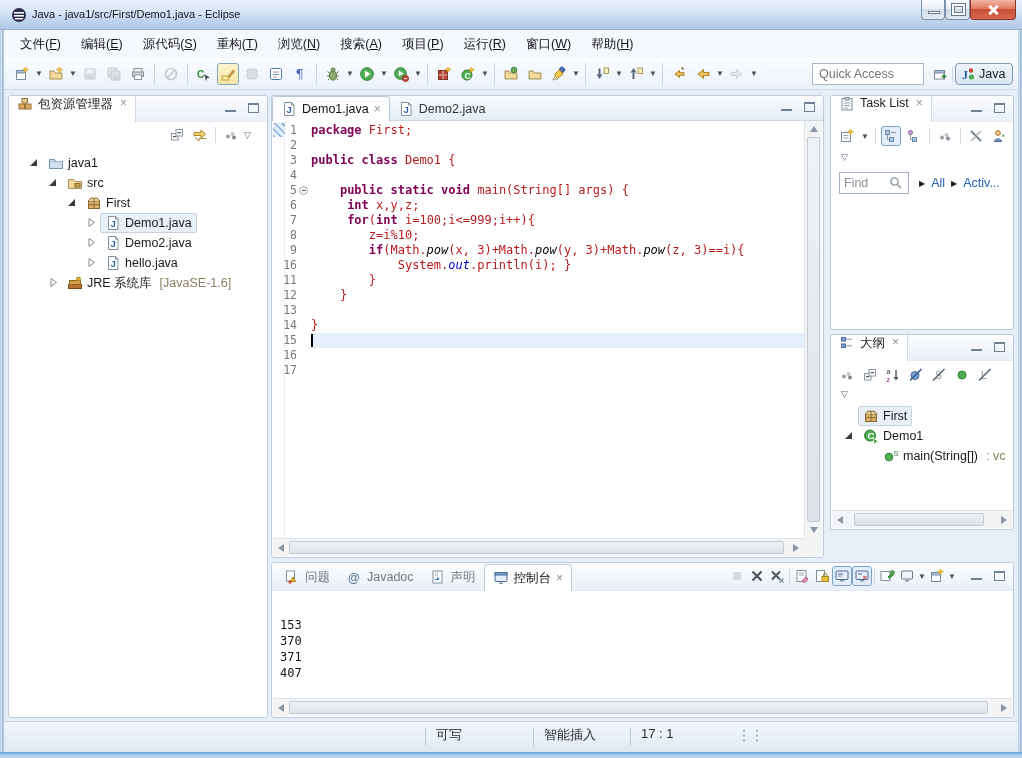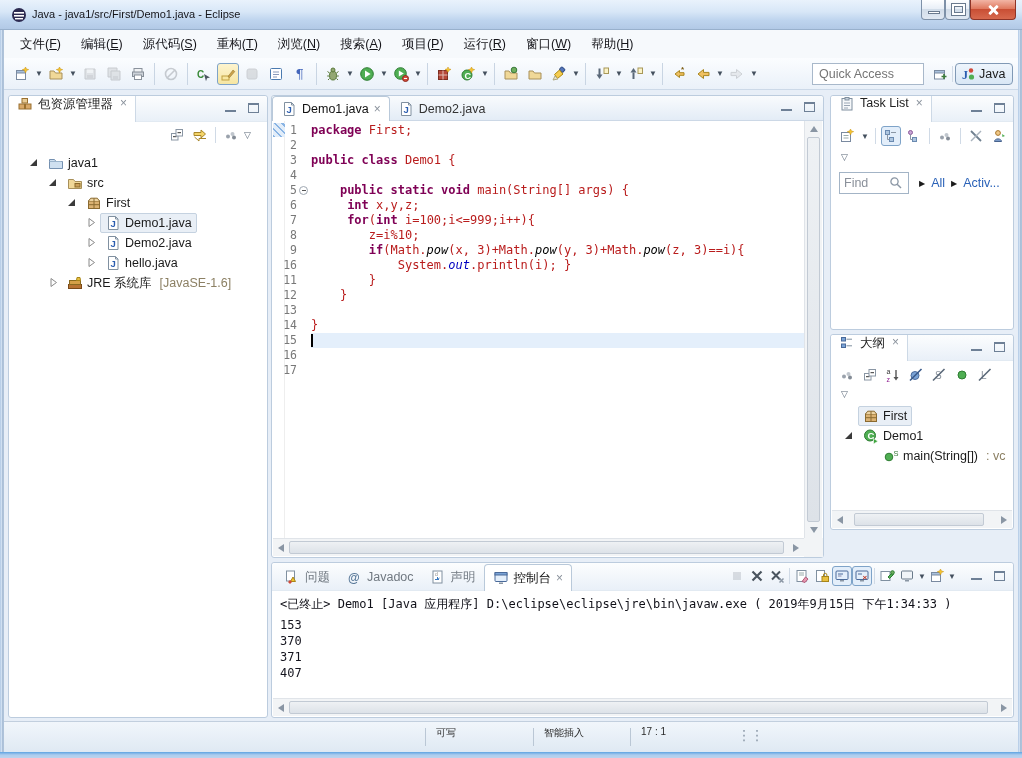--- a/index.html
+++ b/index.html
@@ -77,21 +77,21 @@
 .link{color:#2a62b8;font-size:12.5px}
 .chevron{font-size:9px;color:#5a6878}
 .ctabs{position:absolute;left:0;top:0;right:0;display:flex;align-items:center;height:28px;padding-left:4px}
 .ctab{display:flex;align-items:center;gap:5px;padding:0 8px;height:28px;font-size:12.5px;color:#707880}
 .ctab.active{background:#fff;border:1px solid #b9c9da;border-bottom:none;border-radius:4px 4px 0 0;color:#111;height:27px;margin-top:1px}
 .ctab .x{color:#8a929c;font-size:12px}
 .ctoolbar{position:absolute;top:3px;display:flex;align-items:center}
 .clabel{position:absolute;left:8px;top:33px;font-family:"DejaVu Sans Mono",monospace;font-size:12px;color:#101018;white-space:nowrap}
 .cout{position:absolute;left:8px;top:54px;font-family:"DejaVu Sans Mono",monospace;font-size:12px;line-height:16px;color:#14141e;white-space:pre}
 .statusbar{position:absolute;left:4px;top:721px;width:1014px;height:31px;background:linear-gradient(#f1f6fb,#dfe9f3);border-top:1px solid #c2cfde}
-.sfield{position:absolute;top:4px;font-size:10px;color:#2a2a2a}
+.sfield{position:absolute;top:4px;font-size:13px;color:#2a2a2a}
 .ssep{position:absolute;top:6px;width:1px;height:18px;background:#bac7d5}
 .grip{position:absolute;top:5px;font-size:14px;color:#8a97a6;letter-spacing:-1px}
 .bottomedge{position:absolute;left:0;top:752px;width:1022px;height:6px;background:linear-gradient(#5da3e2,#aecdee 50%,#bad3ee)}
 </style>
 </head>
 <body>
 
 <div class="titlebar">
   <span class="appicon ic">
       <svg width="16" height="16" viewBox="0 0 16 16">
@@ -1000,21 +1000,20 @@
             <path d="M11.5 1l1 2 2.2.6-2.2 1L11.5 7l-1-2.4L8.3 3.6l2.2-.6z" fill="#f4c430" stroke="#c89010" stroke-width=".5"></path>
           </svg>
         </span>
       </span>
       <span class="dd">▼</span>
     </div>
   <div class="mm" style="top:8px">
       <span class="mi"></span>
       <span class="ma"></span>
     </div>
-  <div class="clabel">&lt;已终止&gt; Demo1 [Java 应用程序] D:\eclipse\eclipse\jre\bin\javaw.exe ( 2019年9月15日 下午1:34:33 )</div>
   <div class="cout" id="cout">153
 370
 371
 407</div>
   <div class="sb sbh" style="left:1px;bottom:1px;height:18px;right:1px" id="chs">
       <div class="sbarrow" style="left:5px;top:5px;border-top:4px solid transparent;border-bottom:4px solid transparent;border-right:6px solid #8a96a4"></div>
       <div class="sbthumb" style="top:2px;bottom:2px;left:16px;right:24px"></div>
       <div class="sbarrow" style="right:5px;top:5px;border-top:4px solid transparent;border-bottom:4px solid transparent;border-left:6px solid #8a96a4"></div>
     </div>
 </div>

